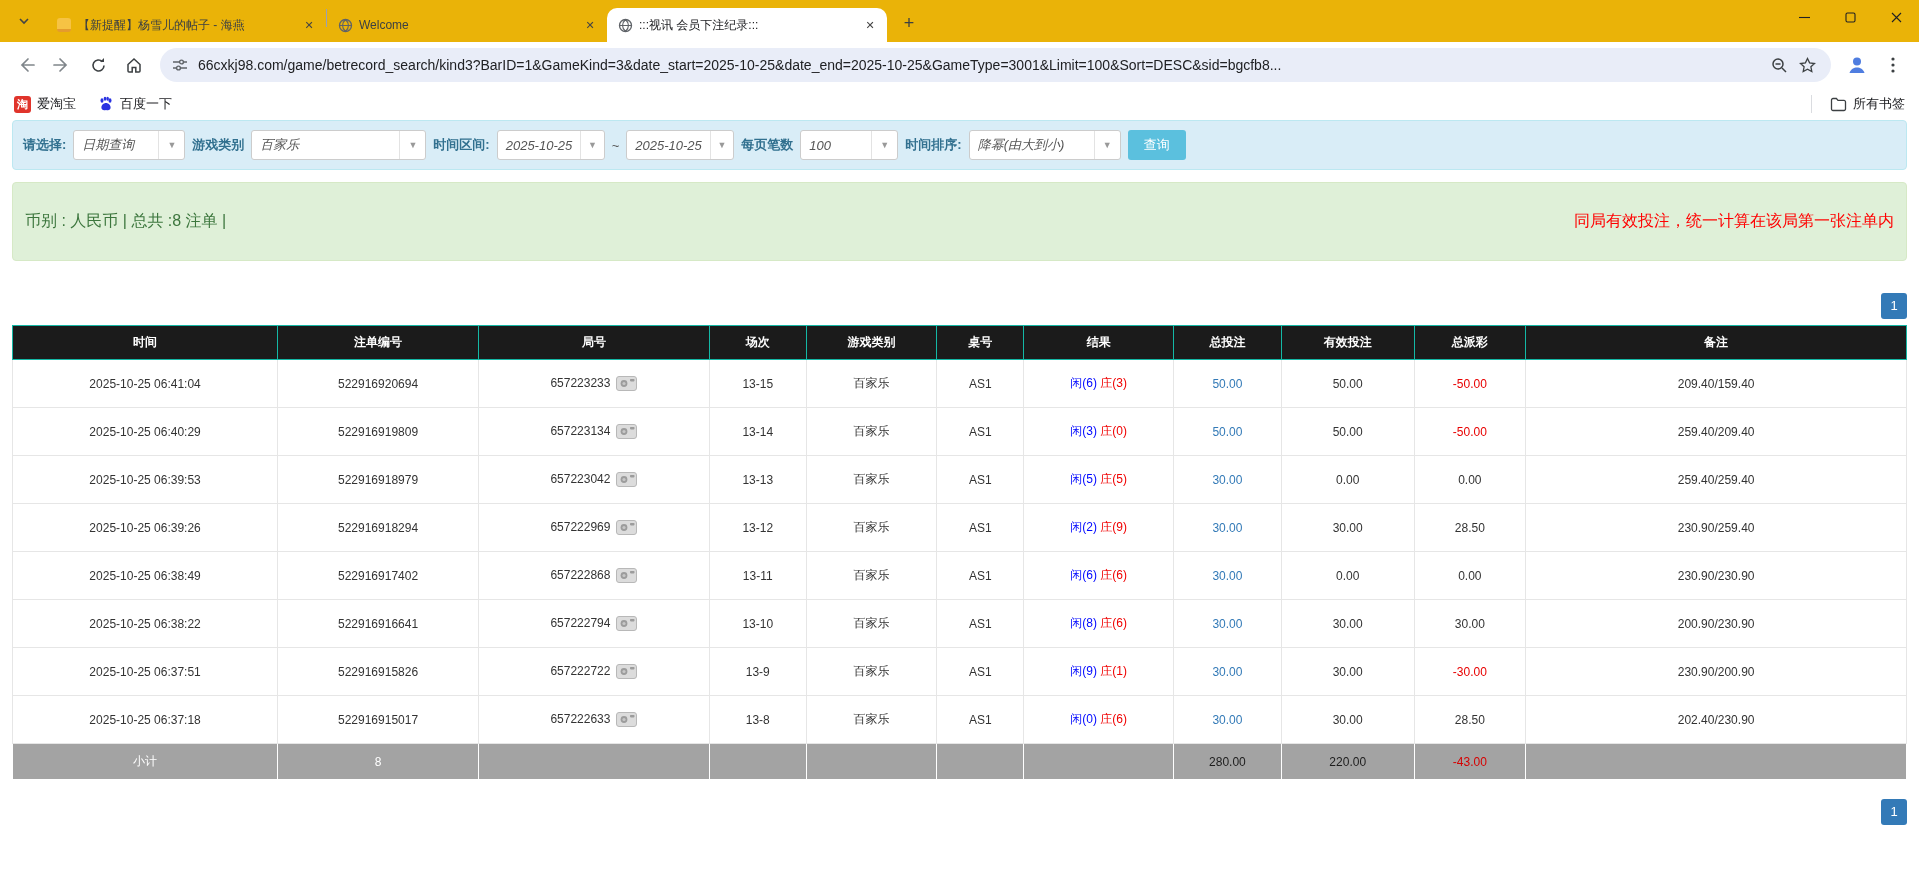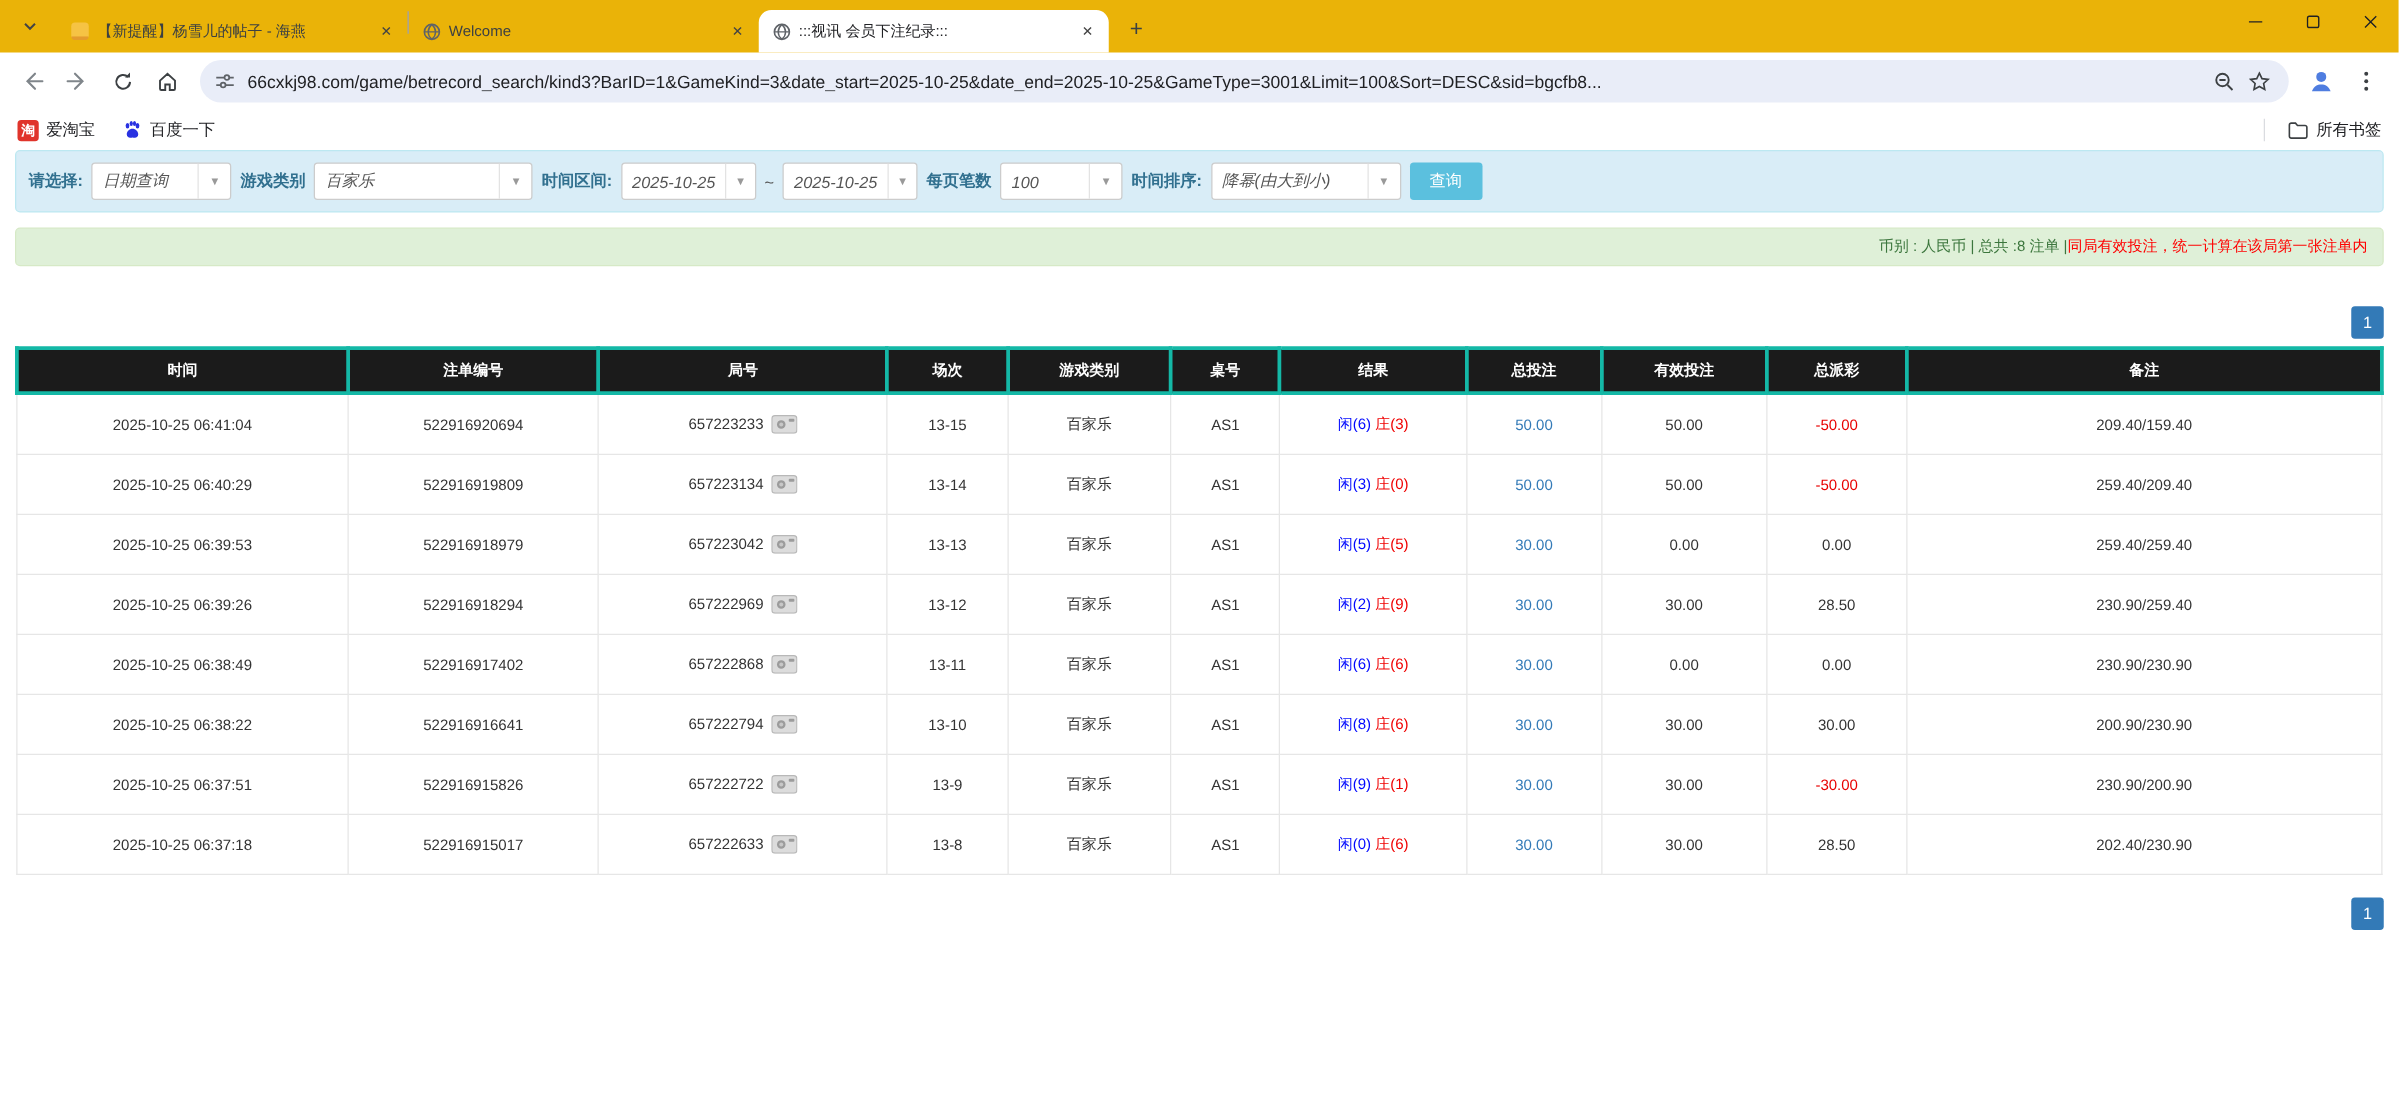--- a/index.html
+++ b/index.html
@@ -39,31 +39,31 @@
 
   .filterbar { margin:0 12px; background:#d9edf7; border:1px solid #bce8f1; border-radius:4px; padding:9px 10px; display:flex; align-items:center; gap:7px; font-size:13px; }
   .flabel { color:#31708f; font-weight:bold; white-space:nowrap; }
   .sel { display:inline-flex; align-items:center; background:#fff; border:1px solid #ccc; border-radius:3px; height:30px; cursor:pointer; }
   .sel-text { padding:0 8px; color:#555; flex:1; white-space:nowrap;font-style:italic; }
   .sel-arrow { width:26px; height:100%; display:flex; align-items:center; justify-content:center; color:#999; border-left:1px solid #e3e3e3; font-size:9px; }
   .w110{width:112px;} .w170{width:175px;} .w115{width:108px;text-align:center;} .w95{width:98px;} .w150{width:152px;}
   .tilde { color:#555; }
   .btn-search { background:#5bc0de; color:#fff; border:none; border-radius:3px; height:30px; padding:0 16px; font-size:13px; cursor:pointer; }
 
-  .infobar { margin:12px 12px 0; background:#dff0d8; border:1px solid #d6e9c6; border-radius:4px; padding:6px 12px; display:flex; justify-content:flex-end; align-items:center; font-size:12px; }
+  .infobar { margin:12px 12px 0; background:#dff0d8; border:1px solid #d6e9c6; border-radius:4px; padding:28px 12px; display:flex; justify-content:space-between; align-items:center; font-size:16px; }
   .info-left { color:#3c763d; }
   .info-right { color:#ff0000; }
 
   .pagination { margin:0 12px; text-align:right; }
   .pagination.top { margin-top:32px; margin-bottom:6px; }
   .pagination.bottom { margin-top:18px; }
   .page-btn { display:inline-block; min-width:26px; height:26px; line-height:26px; background:#337ab7; color:#fff; font-size:13px; border-radius:3px; text-align:center; cursor:pointer; }
 
   table.bets { width:calc(100% - 24px); margin:0 12px; border-collapse:collapse; font-size:12px; color:#333; text-align:center; }
-  table.bets th { background:#1b1b1b; color:#fff; font-weight:bold; padding:8px 4px; border:3px solid #14b8a6; }
+  table.bets th { background:#1b1b1b; color:#fff; font-weight:bold; padding:8px 4px; border:1px solid #14b8a6; }
   table.bets td { padding:15px 4px; border:1px solid #e6e6e6; background:#fff; }
   .xian { color:#0008ff; }
   .zhuang { color:#f00000;margin-top:45px; }
   .blue { color:#337ab7; cursor:pointer; }
   .neg { color:#e80000 !important; }
   .cam { vertical-align:middle; margin-left:6px; cursor:pointer; }
 
   tr.summary td { background:#a3a3a3; border:1px solid #fff; padding:9px 4px; color:#fff; }
   tr.summary td.dark { color:#1d1d1d; }
   tr.summary td.neg { color:#d60000 !important; }
@@ -428,20 +428,33 @@
     <td>百家乐</td>
     <td>AS1</td>
     <td><span class="xian">闲(0)</span> <span class="zhuang">庄(6)</span></td>
     <td class="blue">30.00</td>
     <td>30.00</td>
     <td>28.50</td>
     <td>202.40/230.90</td>
   </tr>
 </tbody>
       <tfoot>
+        <tr class="summary" style="border-bottom:2px solid #fff;">
+          <td>小计</td>
+          <td>8</td>
+          <td></td>
+            <td></td>
+            <td></td>
+          <td></td>
+            <td></td>
+          <td class="dark">280.00</td>
+          <td class="dark">220.00</td>
+          <td class="neg">-43.00</td>
+          <td></td>
+        </tr>
       </tfoot>
     </table>
 
     <div class="pagination bottom">
       <span class="page-btn">1</span>
     </div>
   </div>
 </div>
 
 </body></html>

